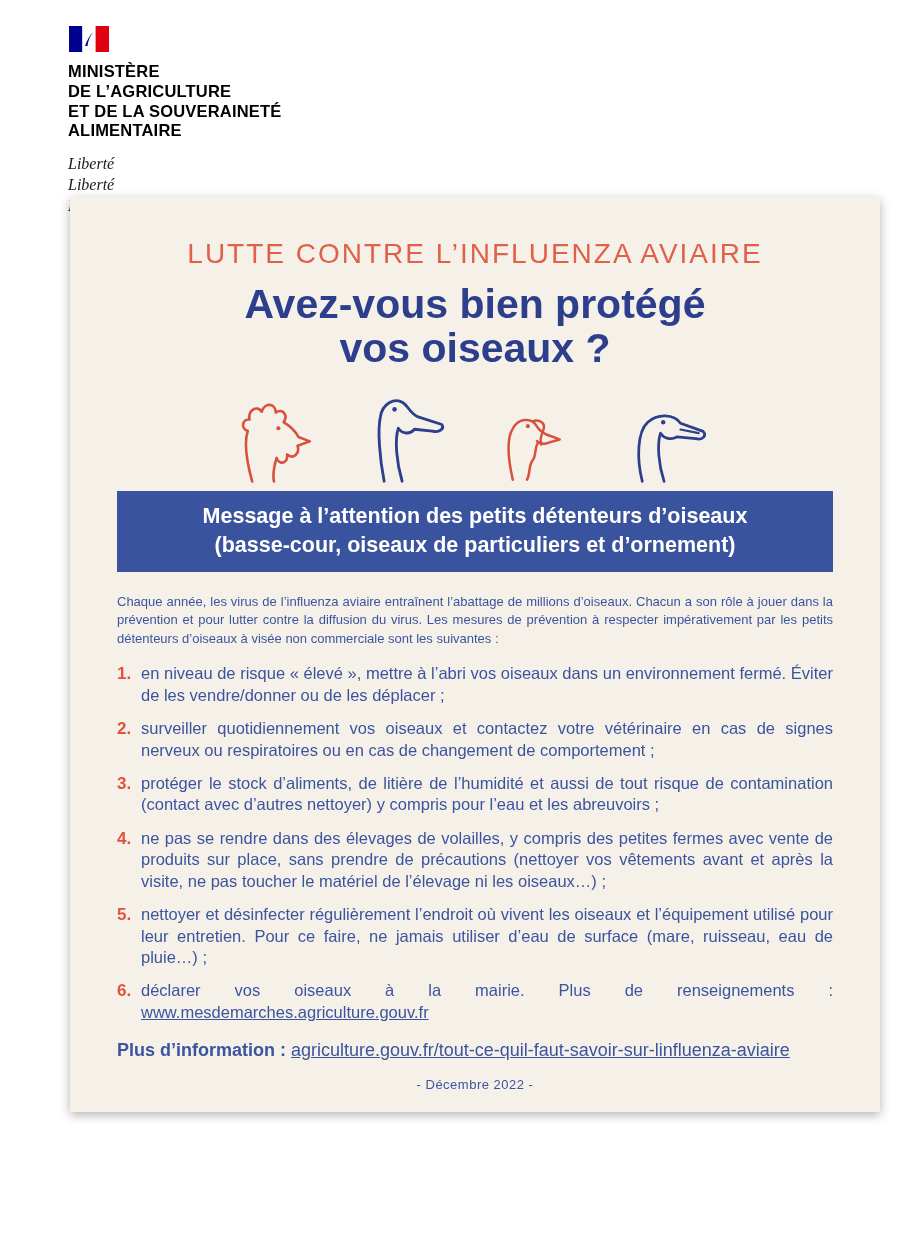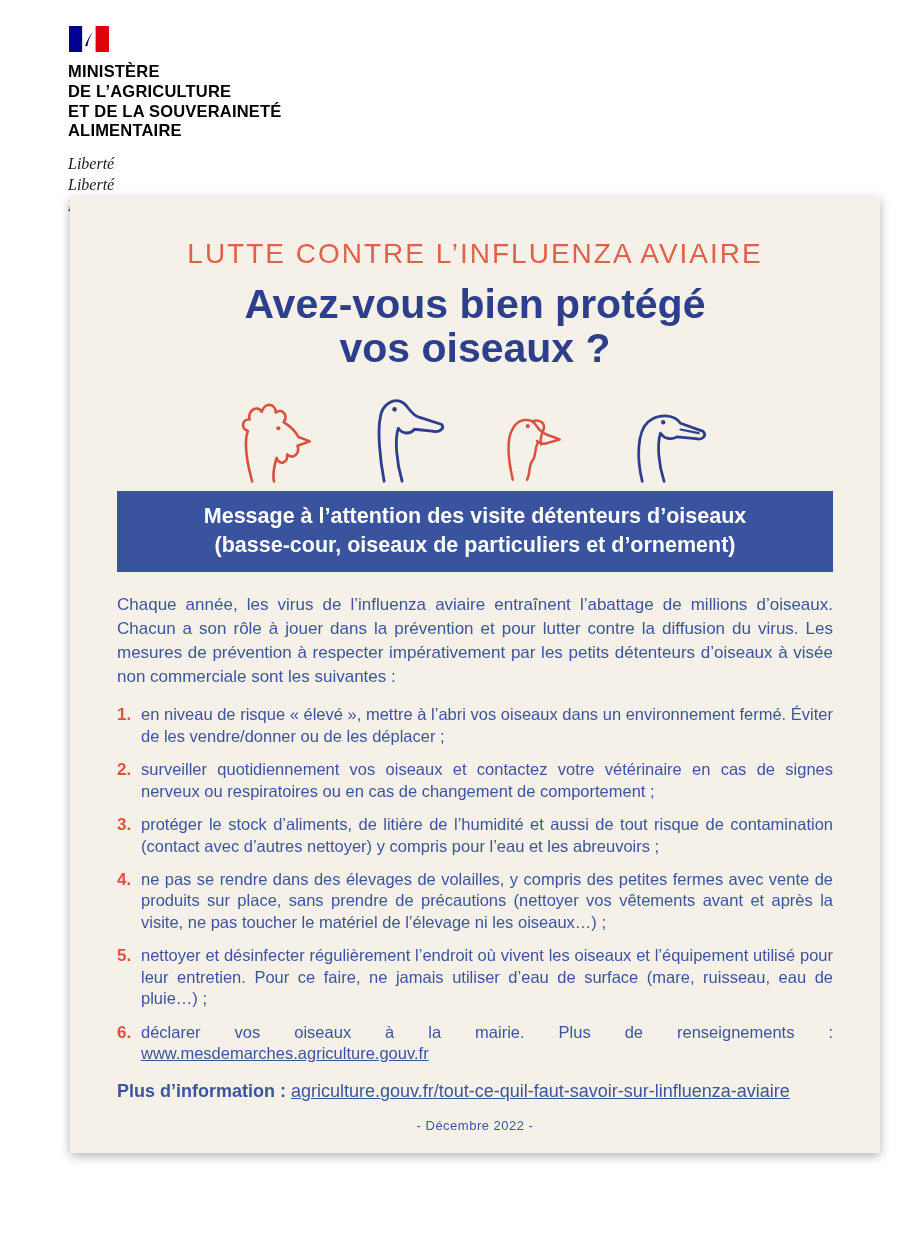--- a/index.html
+++ b/index.html
@@ -77,21 +77,21 @@
     font-weight: bold;
     font-size: 21.5px;
     line-height: 1.38;
     text-align: center;
     padding: 11px 8px;
   }
 
   .intro {
     margin: 21px 0 0 0;
     color: #3b54a0;
-    font-size: 17px;
+    font-size: 13px;
     line-height: 1.42;
     text-align: justify;
   }
 
   .measures { list-style: none; margin: 15px 0 0 0; padding: 0; }
   .measures li {
     position: relative;
     padding-left: 24px;
     margin-top: 12px;
     color: #3b54a0;
@@ -185,21 +185,21 @@
         <circle cx="50" cy="42" r="2.4" fill="#d9503c"></circle>
       </svg>
       <svg width="118" height="100" viewBox="0 0 110 110" aria-hidden="true">
         <path d="M30 106 C24 82 24 52 36 41 C47 31 65 32 72 42 L97 51 C101 55 97 61 89 59 L68 57 C62 61 54 59 50 53 C46 66 48 88 54 106" fill="none" stroke="#2c3e8c" stroke-width="3" stroke-linecap="round" stroke-linejoin="round"></path>
         <path d="M72 49 L92 53" fill="none" stroke="#2c3e8c" stroke-width="2.4" stroke-linecap="round"></path>
         <circle cx="53" cy="41" r="2.4" fill="#2c3e8c"></circle>
       </svg>
     </div>
 
     <div class="blue-banner">
-      <div>Message à l’attention des visite détenteurs d’oiseaux</div>
+      <div>Message à l’attention des petits détenteurs d’oiseaux</div>
       <div>(basse-cour, oiseaux de particuliers et d’ornement)</div>
     </div>
 
     <p class="intro">Chaque année, les virus de l’influenza aviaire entraînent l’abattage de millions d’oiseaux. Chacun a son rôle à jouer dans la prévention et pour lutter contre la diffusion du virus. Les mesures de prévention à respecter impérativement par les petits détenteurs d’oiseaux à visée non commerciale sont les suivantes :</p>
 
     <ol class="measures">
       <li>
         <span class="num">1.</span>
         <span>en niveau de risque « élevé », mettre à l’abri vos oiseaux dans un environnement fermé. Éviter de les vendre/donner ou de les déplacer ;</span>
       </li>

